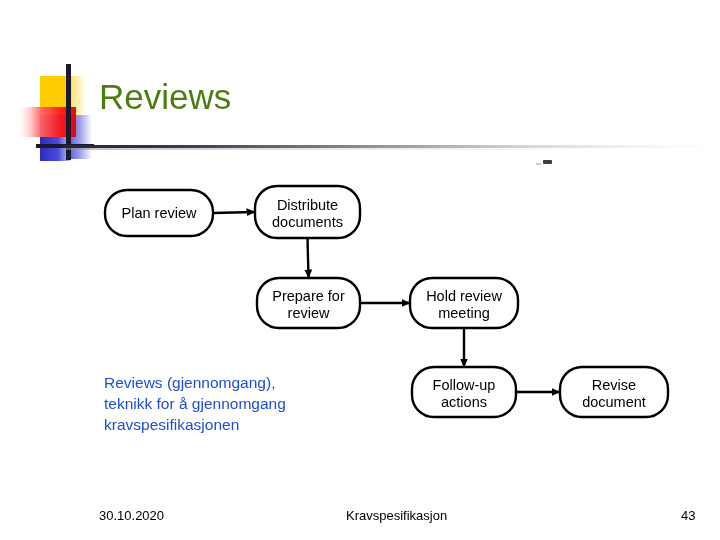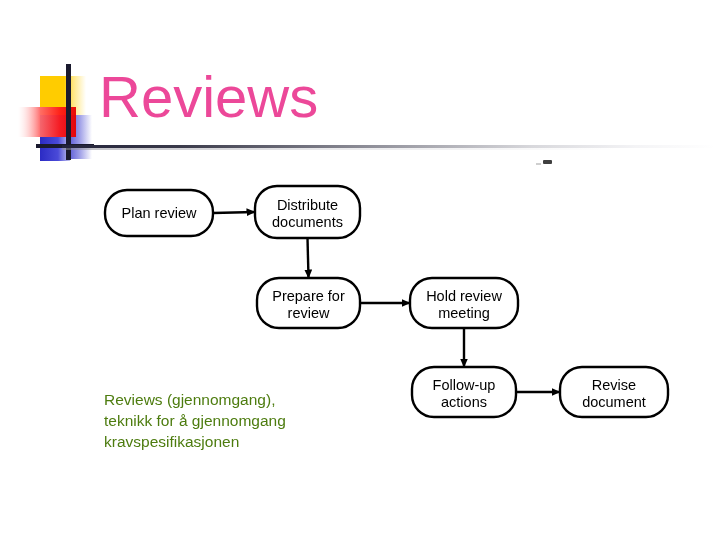--- a/index.html
+++ b/index.html
@@ -40,22 +40,22 @@
     background:#1a1a2e;
   }
   .logo .bar-h{
     position:absolute;left:18px;top:82px;width:58px;height:4px;
     background:#1a1a2e;
   }
 
   
   .title{
     position:absolute;left:99px;top:68px;
-    font-size:58px;line-height:58px;
-    color:#ec4899;
+    font-size:35px;line-height:58px;
+    color:#4d7c0f;
     letter-spacing:0px;
     font-weight:400;
     white-space:nowrap;
   }
 
   
   .rule{
     position:absolute;left:62px;top:145px;width:653px;height:3px;
     background:linear-gradient(to right,#23233a 0%,#3a3a4a 18%,#8c8c96 46%,#d8d8dc 72%,#f4f4f6 88%,#ffffff 100%);
   }
@@ -70,22 +70,22 @@
   .artifact2{
     position:absolute;left:536px;top:163px;width:5px;height:2px;
     background:#cfcfcf;
   }
 
   
   #flow{position:absolute;left:0;top:0;width:720px;height:540px;}
 
   
   .bodytext{
-    position:absolute;left:104px;top:389px;width:250px;
-    font-size:15.5px;line-height:21px;color:#4d7c0f;
+    position:absolute;left:104px;top:372px;width:250px;
+    font-size:15.5px;line-height:21px;color:#1d4ed8;
   }
   .bodytext div{white-space:nowrap;}
 
   
   .footer{
     position:absolute;left:0;top:506px;width:720px;height:24px;
     font-size:13px;color:#000;
   }
   .footer .f-date{position:absolute;left:99px;top:2px;}
   .footer .f-mid{position:absolute;left:346px;top:2px;}
@@ -159,14 +159,19 @@
         <line x1="516" y1="392" x2="560" y2="392" stroke="#000" stroke-width="2.4" marker-end="url(#arrowhead)"></line>
       </g>
   </svg>
 
   <div class="bodytext">
     <div>Reviews (gjennomgang),</div>
     <div>teknikk for å gjennomgang</div>
     <div>kravspesifikasjonen</div>
   </div>
 
+  <div class="footer">
+    <span class="f-date">30.10.2020</span>
+    <span class="f-mid">Kravspesifikasjon</span>
+    <span class="f-page">43</span>
+  </div>
 
 </div>
 
 </body></html>

